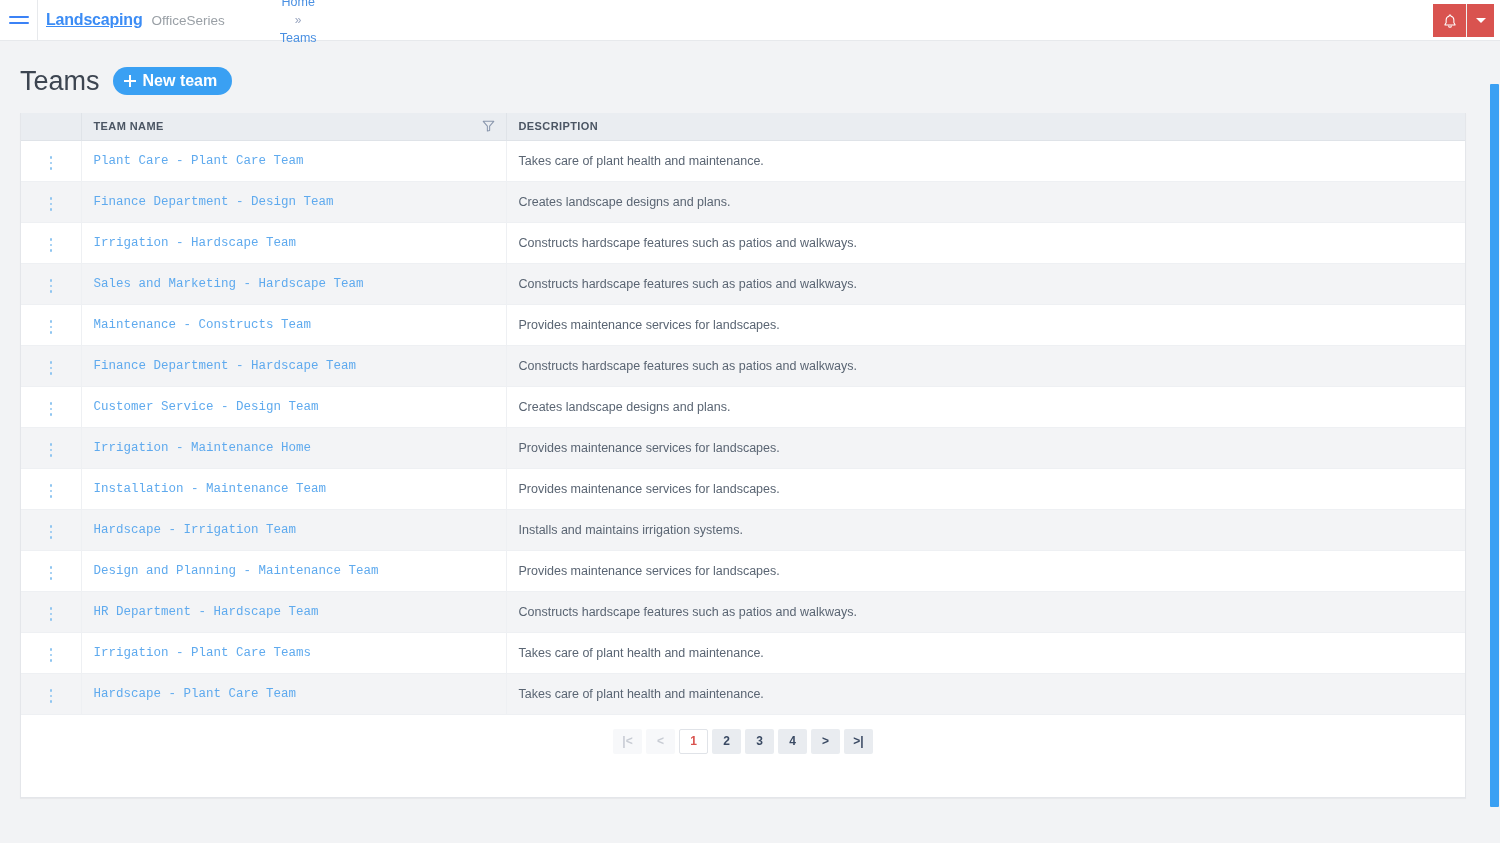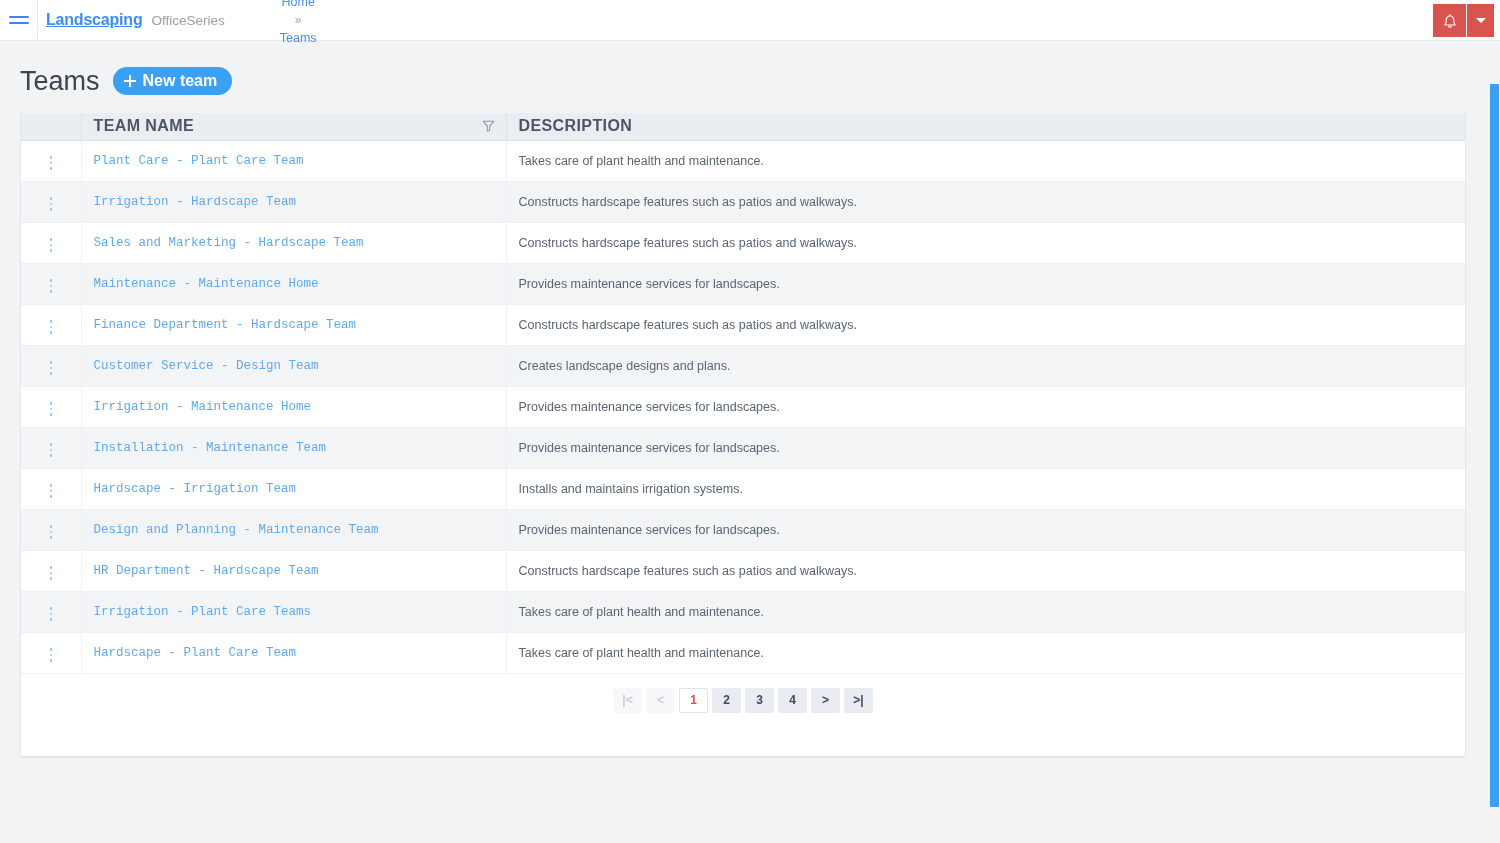--- a/index.html
+++ b/index.html
@@ -131,21 +131,21 @@
     margin: 18px 34px 0 20px;
     background: #fff;
     border: 1px solid #e4e6ea;
     border-top: none;
     box-shadow: 0 1px 1px rgba(0,0,0,0.04);
   }
   table { border-collapse: collapse; width: 100%; table-layout: fixed; }
   thead th {
     background: #eaedf1;
     height: 27px;
-    font-size: 16px;
+    font-size: 11px;
     font-weight: bold;
     letter-spacing: 0.4px;
     color: #4b5563;
     text-align: left;
     border-bottom: 1px solid #dfe3e8;
     padding: 0 0 0 12px;
     vertical-align: middle;
   }
   th.col-actions { width: 60px; border-right: 1px solid #dfe3e8; }
   th.col-name    { width: 425px; border-right: 1px solid #dfe3e8; position: relative; }
@@ -306,39 +306,48 @@
               </span></td>
             <td class="cell-name"><a class="team-link">Plant Care - Plant Care Team</a></td>
             <td class="cell-desc">Takes care of plant health and maintenance.</td>
           </tr>
           <tr>
             <td class="cell-actions"><span class="kebab">
                 <i></i>
                 <i></i>
                 <i></i>
               </span></td>
+            <td class="cell-name"><a class="team-link">Finance Department - Design Team</a></td>
+            <td class="cell-desc">Creates landscape designs and plans.</td>
+          </tr>
+          <tr>
+            <td class="cell-actions"><span class="kebab">
+                <i></i>
+                <i></i>
+                <i></i>
+              </span></td>
             <td class="cell-name"><a class="team-link">Irrigation - Hardscape Team</a></td>
             <td class="cell-desc">Constructs hardscape features such as patios and walkways.</td>
           </tr>
           <tr>
             <td class="cell-actions"><span class="kebab">
                 <i></i>
                 <i></i>
                 <i></i>
               </span></td>
             <td class="cell-name"><a class="team-link">Sales and Marketing - Hardscape Team</a></td>
             <td class="cell-desc">Constructs hardscape features such as patios and walkways.</td>
           </tr>
           <tr>
             <td class="cell-actions"><span class="kebab">
                 <i></i>
                 <i></i>
                 <i></i>
               </span></td>
-            <td class="cell-name"><a class="team-link">Maintenance - Maintenance Home</a></td>
+            <td class="cell-name"><a class="team-link">Maintenance - Constructs Team</a></td>
             <td class="cell-desc">Provides maintenance services for landscapes.</td>
           </tr>
           <tr>
             <td class="cell-actions"><span class="kebab">
                 <i></i>
                 <i></i>
                 <i></i>
               </span></td>
             <td class="cell-name"><a class="team-link">Finance Department - Hardscape Team</a></td>
             <td class="cell-desc">Constructs hardscape features such as patios and walkways.</td>

